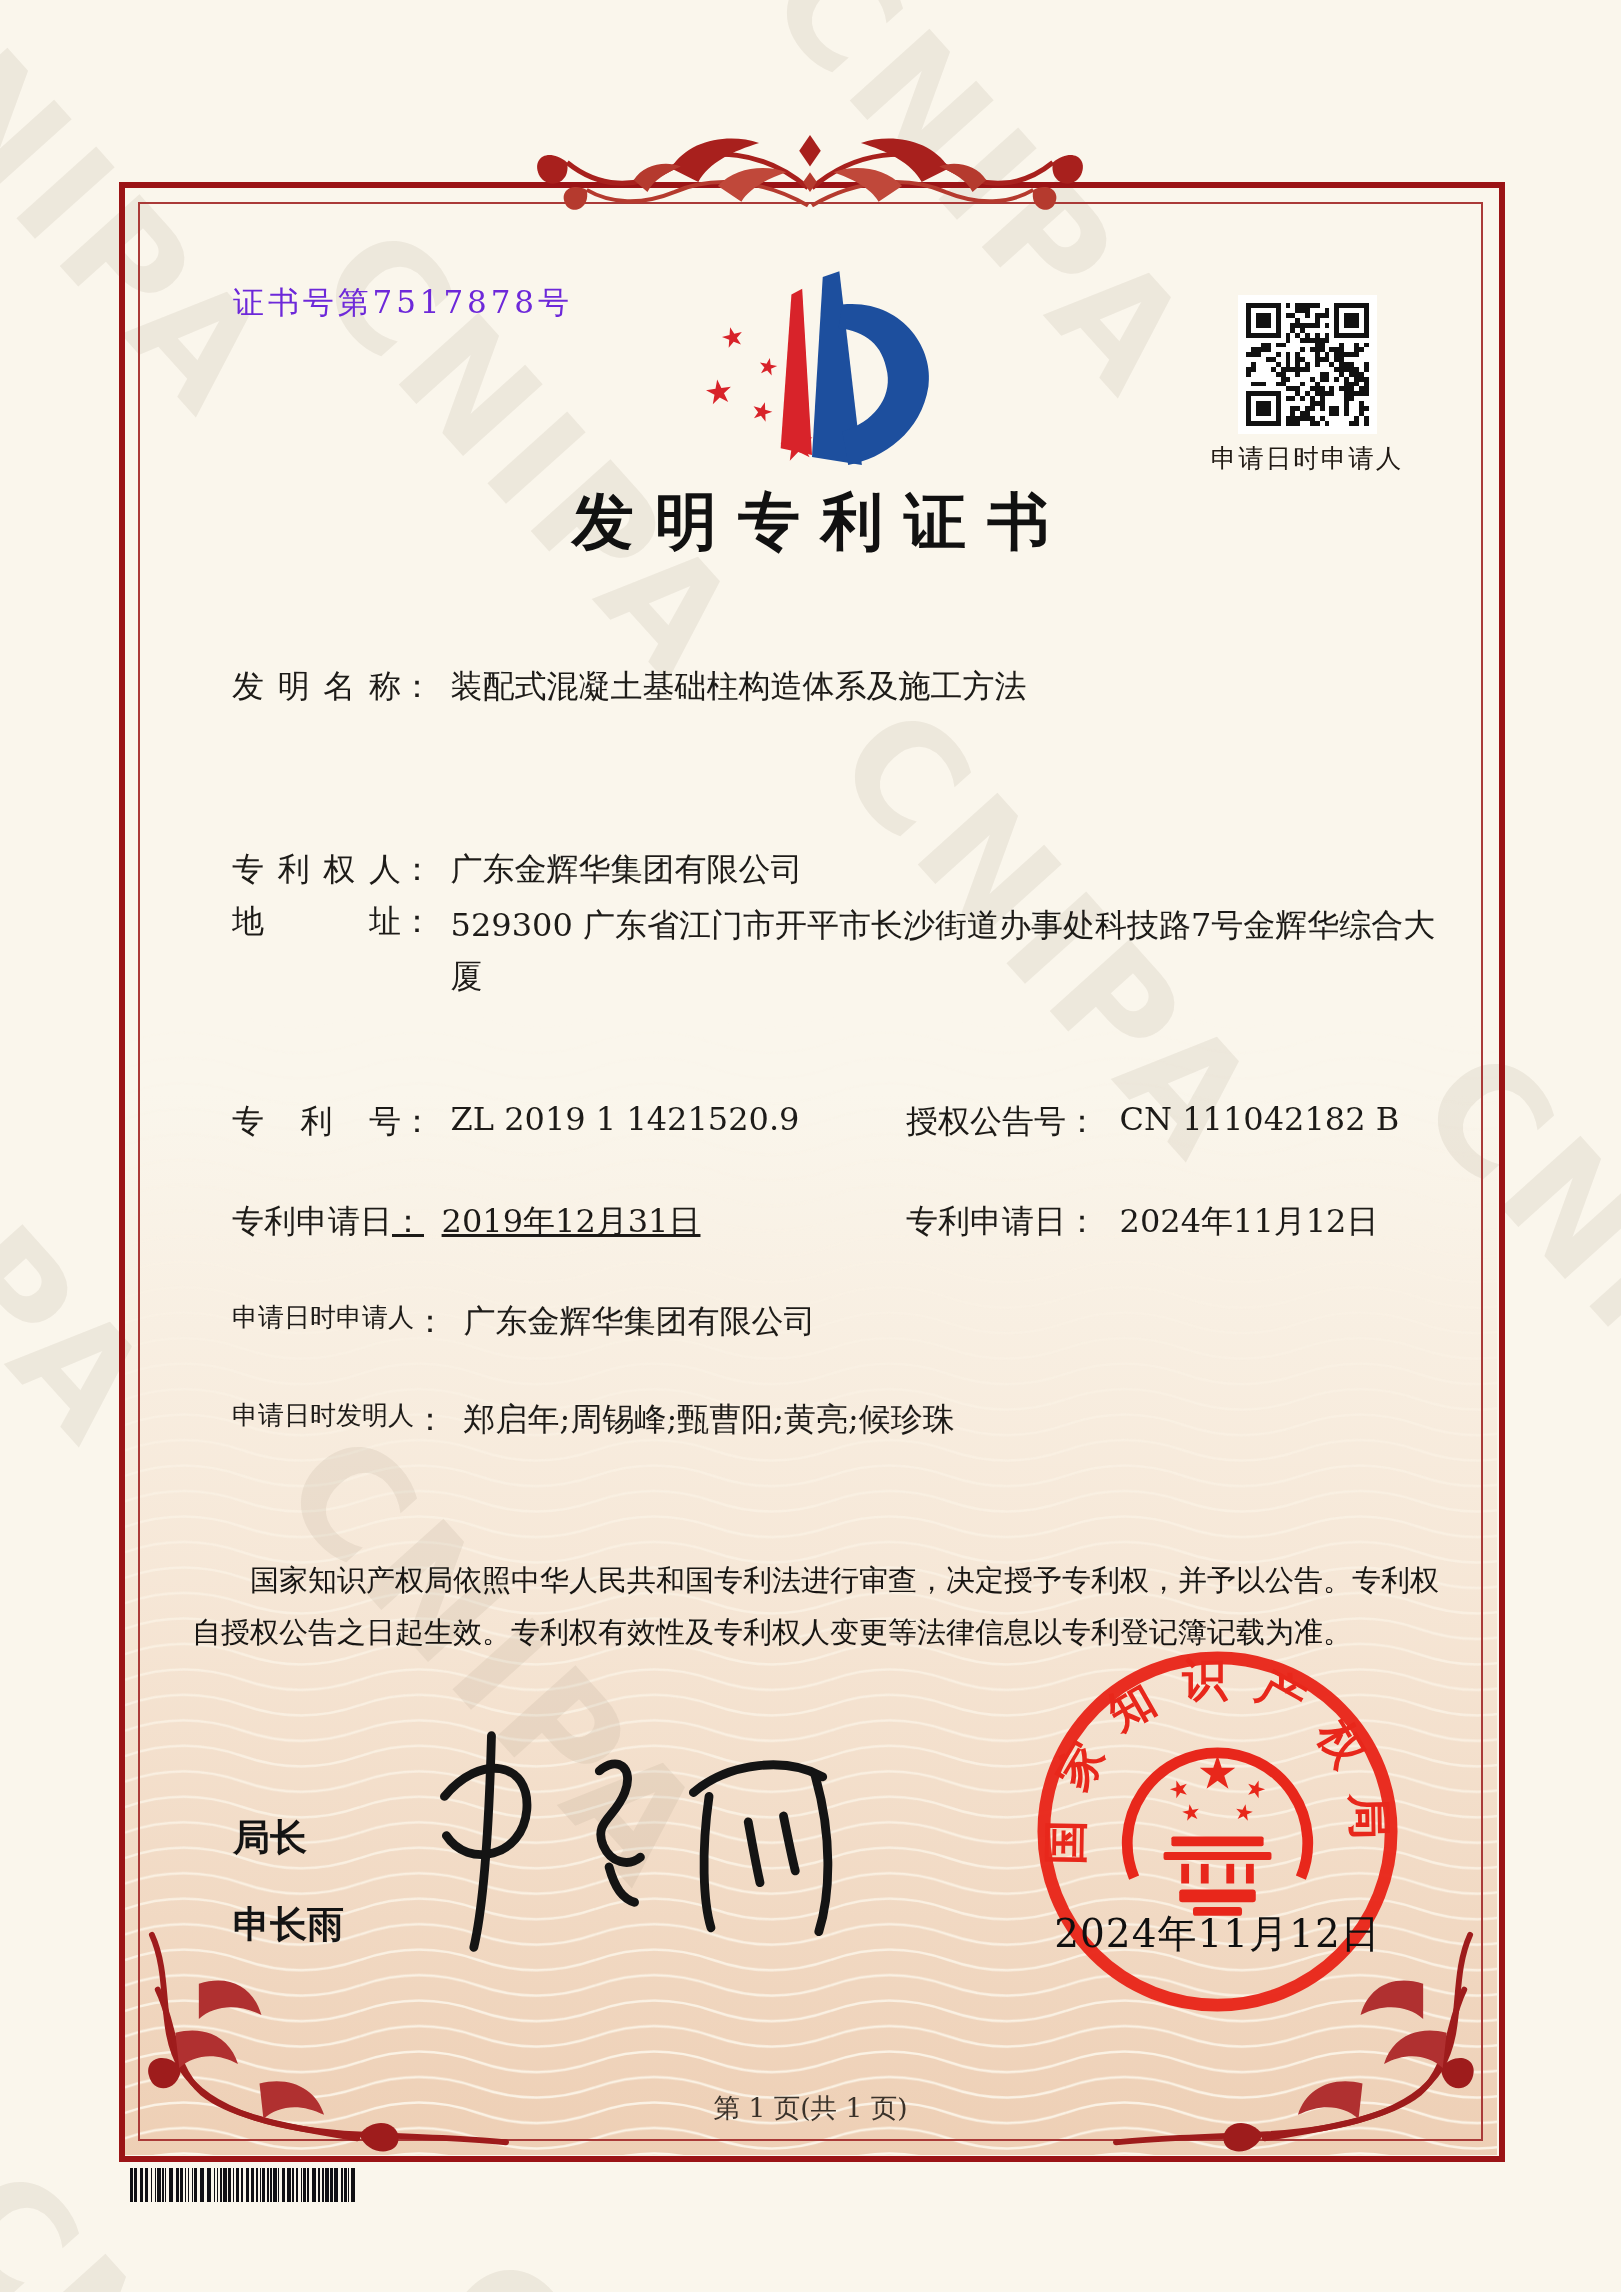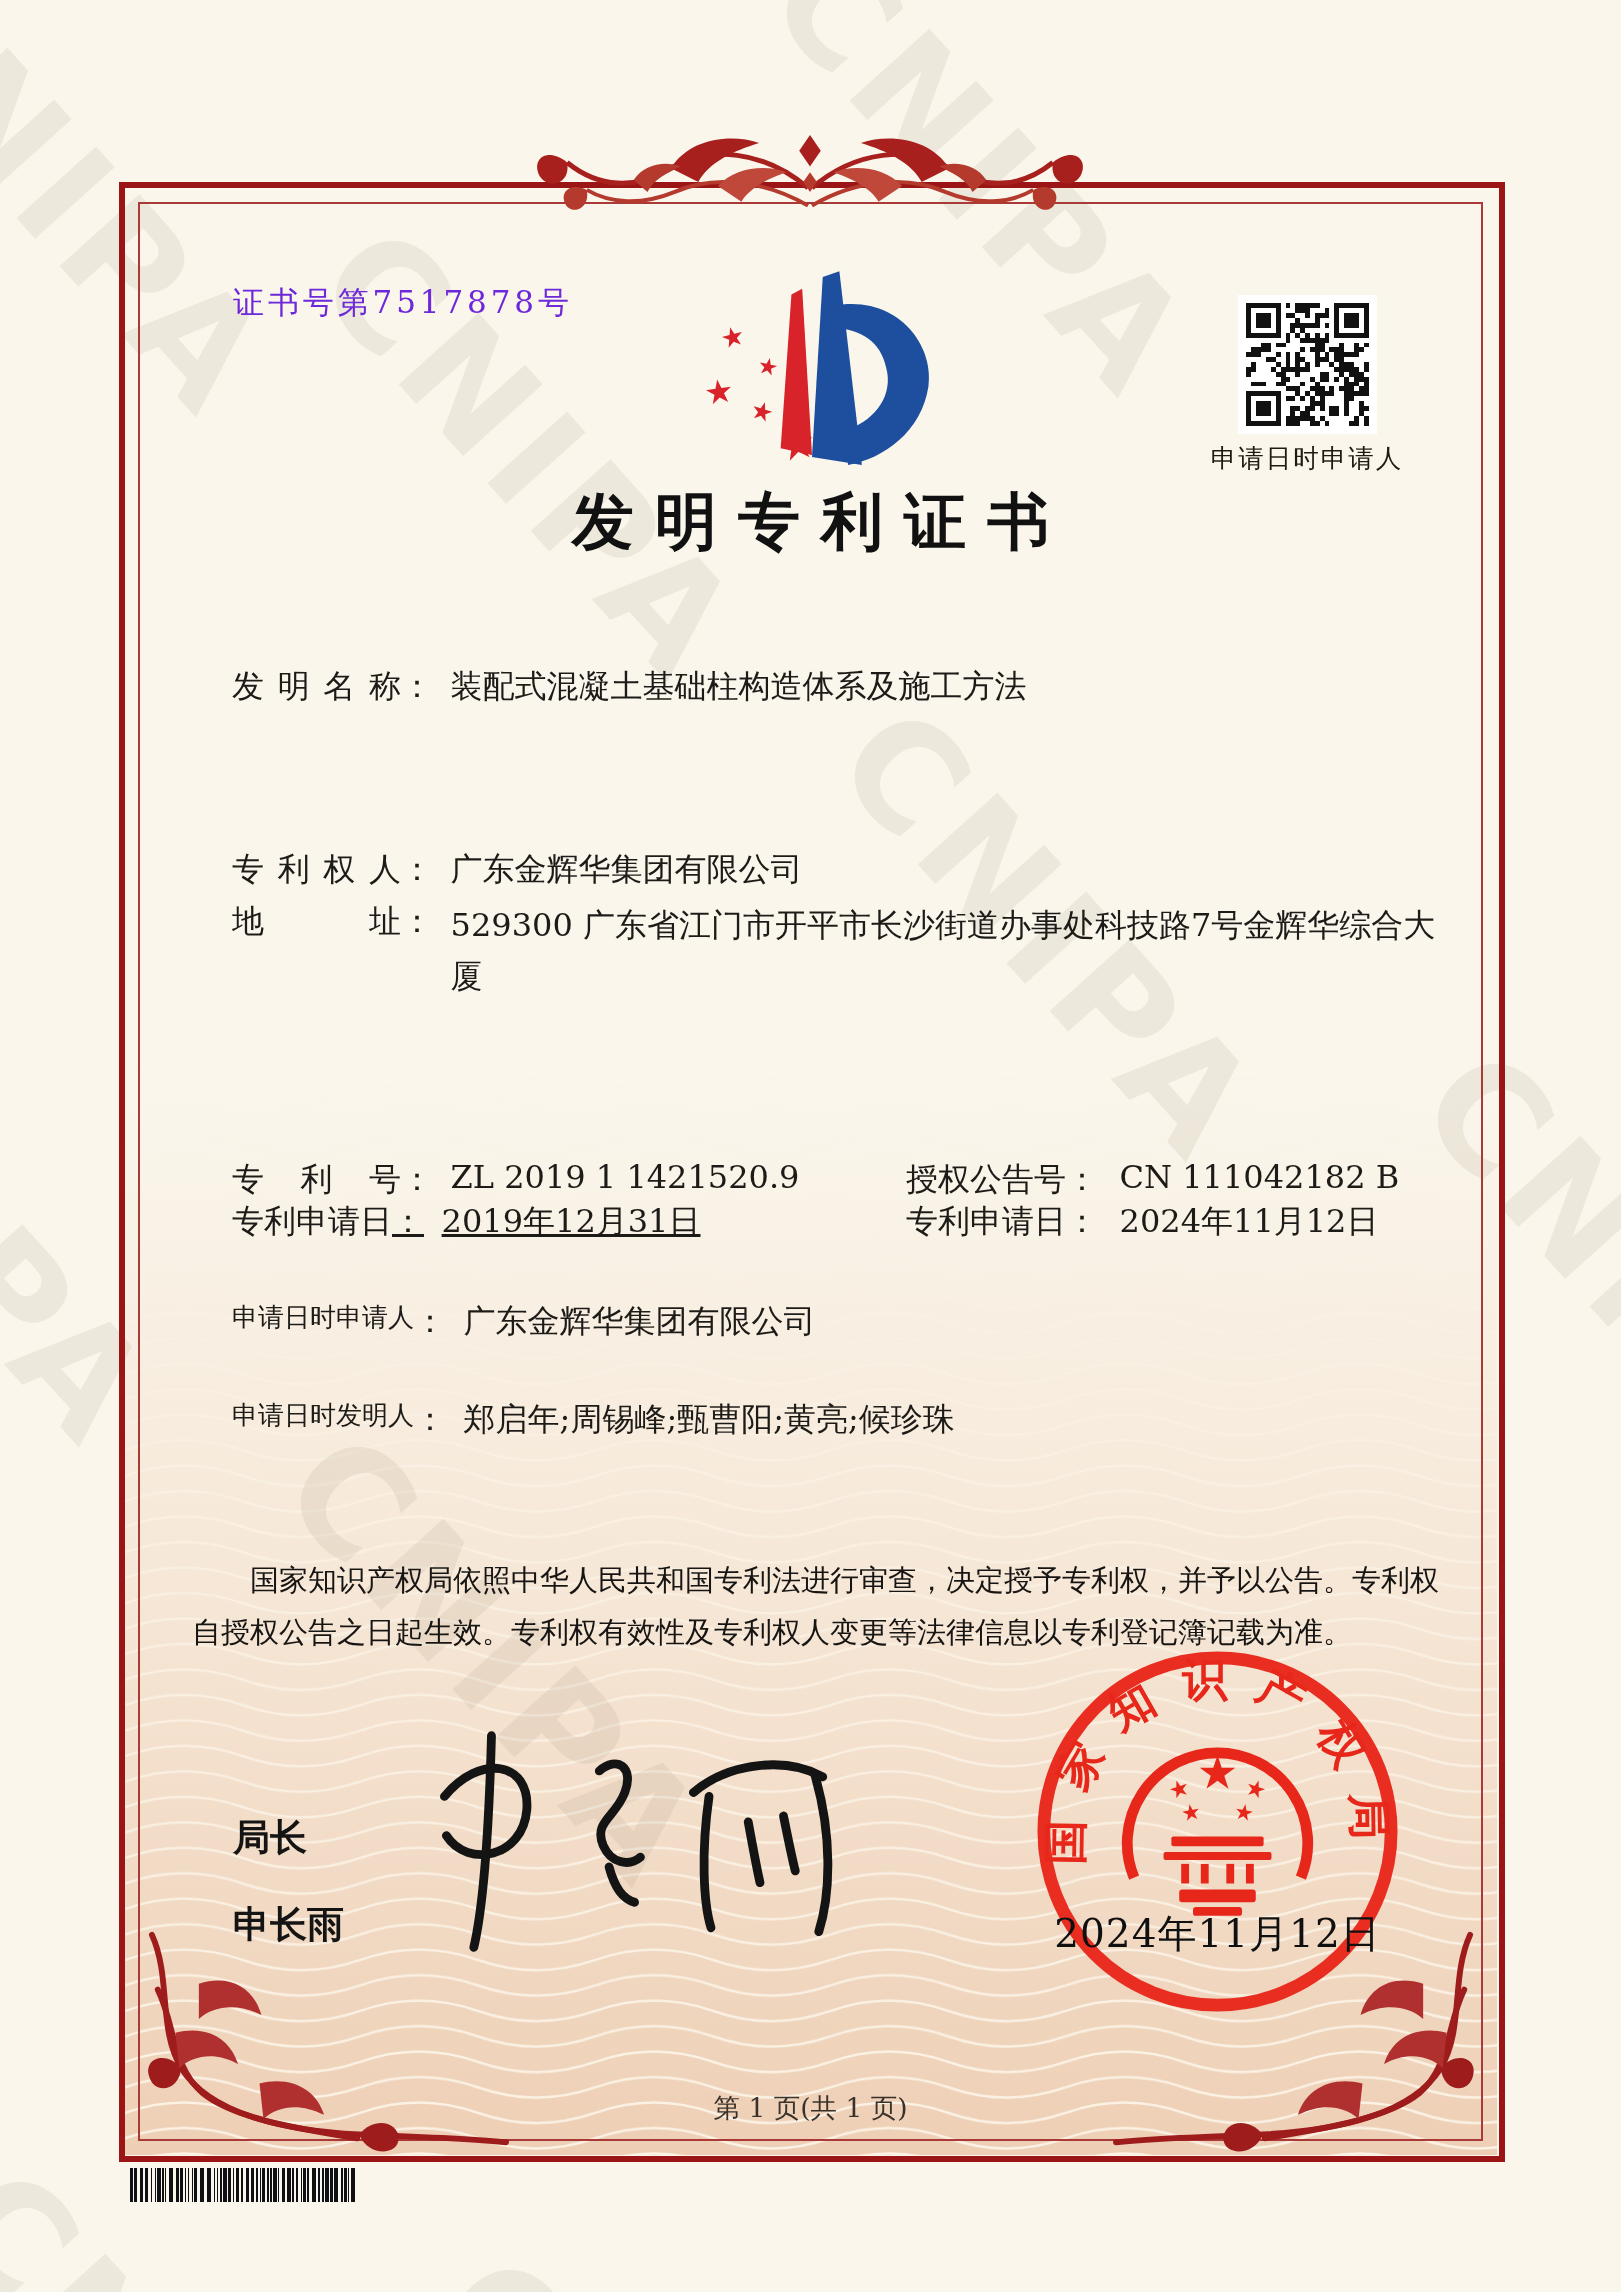--- a/index.html
+++ b/index.html
@@ -461,21 +461,21 @@
 
   <div class="row" style="top:665px;">
     <span class="flabel">发明名称</span><span class="colon">：</span><span class="fvalue">装配式混凝土基础柱构造体系及施工方法</span>
   </div>
   <div class="row" style="top:848px;">
     <span class="flabel">专利权人</span><span class="colon">：</span><span class="fvalue">广东金辉华集团有限公司</span>
   </div>
   <div class="row" style="top:900px;">
     <span class="flabel">地址</span><span class="colon">：</span><span class="fvalue wrap">529300 广东省江门市开平市长沙街道办事处科技路7号金辉华综合大厦</span>
   </div>
-  <div class="row" style="top:1158px;width:1245px;">
+  <div class="row" style="top:1100px;width:1245px;">
     <span class="flabel">专利号</span><span class="colon">：</span><span class="fvalue">ZL 2019 1 1421520.9</span>
     <span class="col2">
       <span class="flabel natural">授权公告号</span><span class="colon">：</span><span class="fvalue">CN 111042182 B</span>
     </span>
   </div>
   <div class="row" style="top:1200px;width:1245px;text-decoration:underline;">
     <span class="flabel natural">专利申请日</span><span class="colon">：</span><span class="fvalue">2019年12月31日</span>
     <span class="col2">
       <span class="flabel natural">专利申请日</span><span class="colon">：</span><span class="fvalue">2024年11月12日</span>
     </span>

